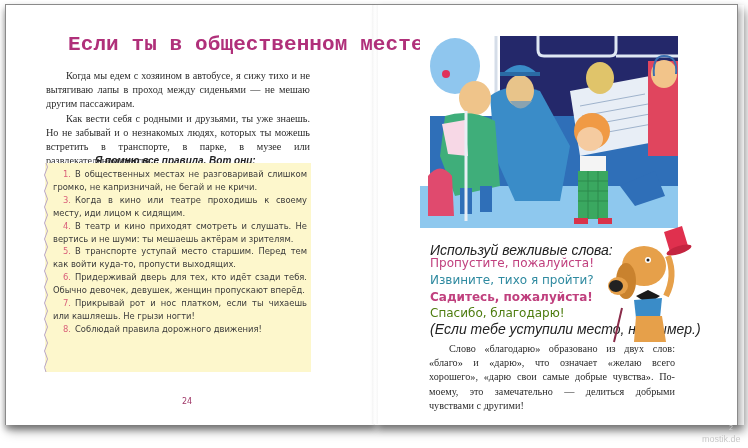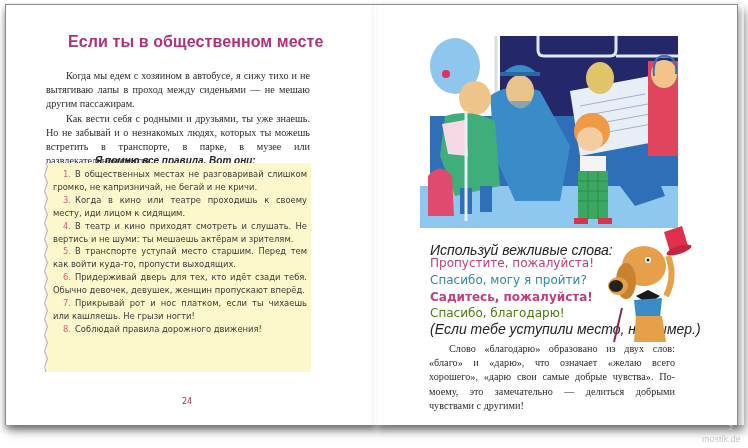--- a/index.html
+++ b/index.html
@@ -23,21 +23,21 @@
       border-top: 1px solid #8a8a8a; border-right: 1px solid #8a8a8a;
       box-shadow: 3px 4px 7px rgba(0,0,0,0.35);
     }
     .fold {
       position: absolute; left: 372px; top: 5px; width: 6px; height: 419px;
       background: linear-gradient(to right, #f4f4f4, #ffffff, #f6f6f6);
     }
 
     .title {
       position: absolute; left: 68px; top: 33px;
-      font-family: Liberation Sans, sans-serif; font-size: 16px; color: #b0307a;
+      font-family: Liberation Mono, monospace; font-size: 21px; color: #b0307a;
       letter-spacing: 0.1px;
     }
     .intro {
       position: absolute; left: 46px; top: 69px; width: 264px;
       font-size: 10.2px; line-height: 14.2px; color: #2b2b2b; text-align: justify;
     }
     .intro p { text-indent: 20px; }
 
     .rules-heading {
       position: absolute; left: 54px; top: 155px;
@@ -196,21 +196,21 @@
     <line x1="178" y1="135" x2="178" y2="183"></line>
   </g>
   <rect x="154" y="182" width="14" height="6" fill="#d8334a"></rect>
   <rect x="178" y="182" width="14" height="6" fill="#d8334a"></rect>
 
   <path d="M200 150 L235 135 L245 160 L215 170 Z" fill="#2f6fb8"></path>
 </svg>
 
 <div class="polite-heading">Используй вежливые слова:</div>
 <div class="phrase phrase-1">Пропустите, пожалуйста!</div>
-<div class="phrase phrase-2">Спасибо, могу я пройти?</div>
+<div class="phrase phrase-2">Извините, тихо я пройти?</div>
 <div class="phrase phrase-3">Садитесь, пожалуйста!</div>
 <div class="phrase phrase-4">Спасибо, благодарю!</div>
 <div class="polite-note">(Если тебе уступили место, например.)</div>
 
 <svg class="dog" viewBox="0 0 104 118">
 
   <path d="M68 6 L86 0 L92 20 L74 26 Z" fill="#e0304e"></path>
   <ellipse cx="83" cy="24" rx="13" ry="4" fill="#c42540" transform="rotate(-18 83 24)"></ellipse>
 
   <path d="M72 30 Q80 50 70 70" fill="none" stroke="#e6a04a" stroke-width="6"></path>

